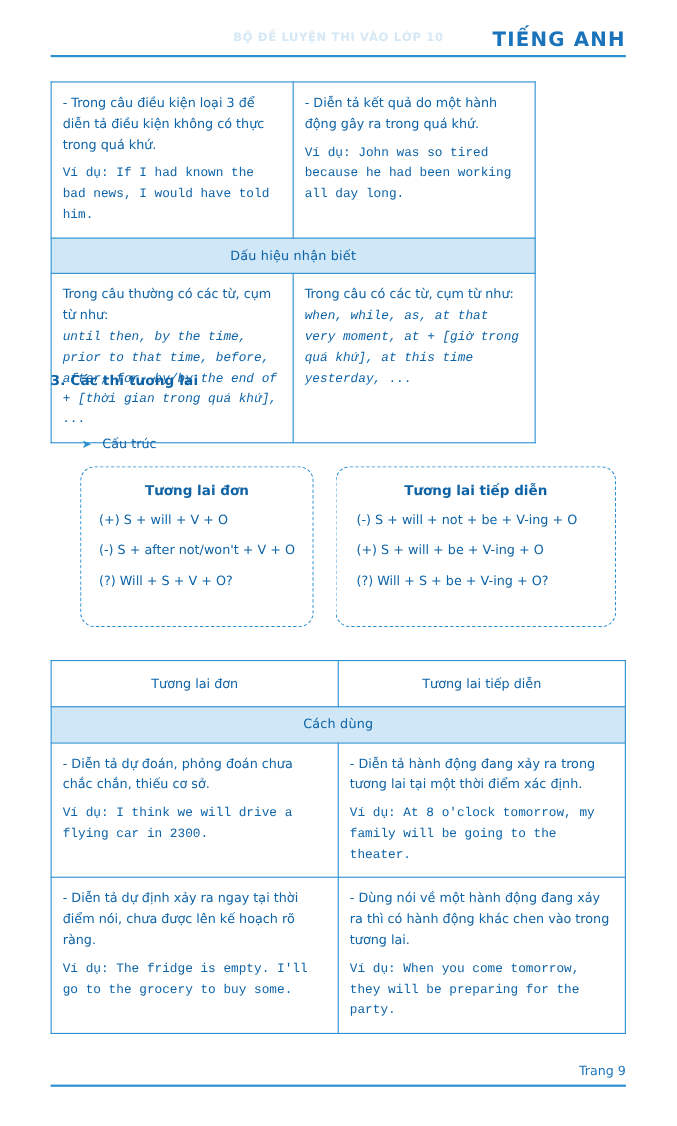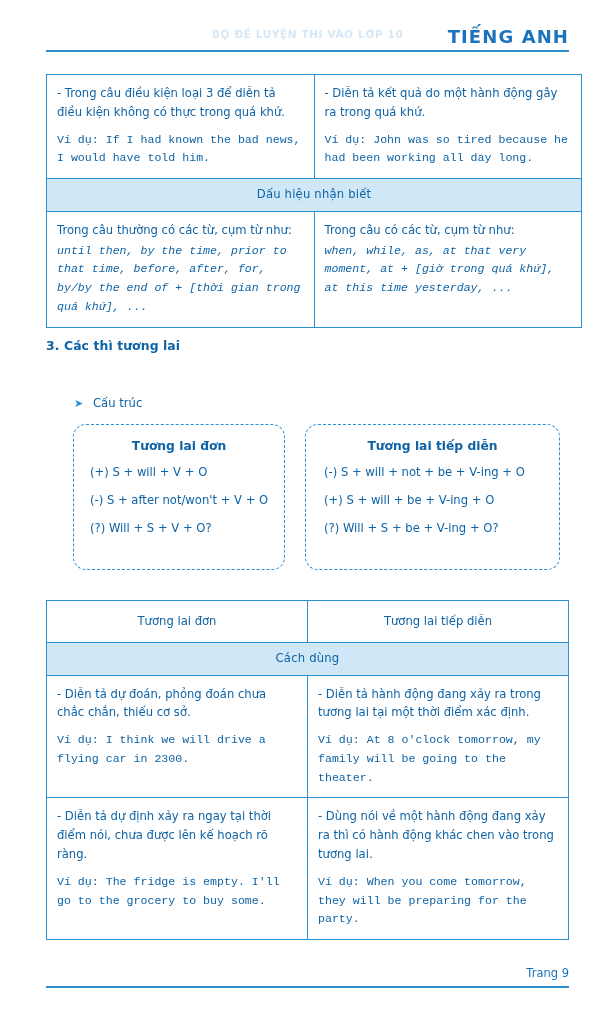--- a/index.html
+++ b/index.html
@@ -94,21 +94,21 @@
     padding: 11px 6px 11px 6px !important;
   }
   .p { margin: 0 0 9px 0; }
   .p:last-child { margin-bottom: 0; font-family: Liberation Mono, monospace; }
   .it { font-style: italic; }
 
   
   #table-conditional {
     top: 74px;
     left: 46px;
-    width: 536px;
+    width: 441px;
   }
 
   
   .sec-h {
     position: absolute;
     font-weight: bold;
     color: #0e63a6;
     font-size: 12.4px;
     letter-spacing: .1px;
   }

